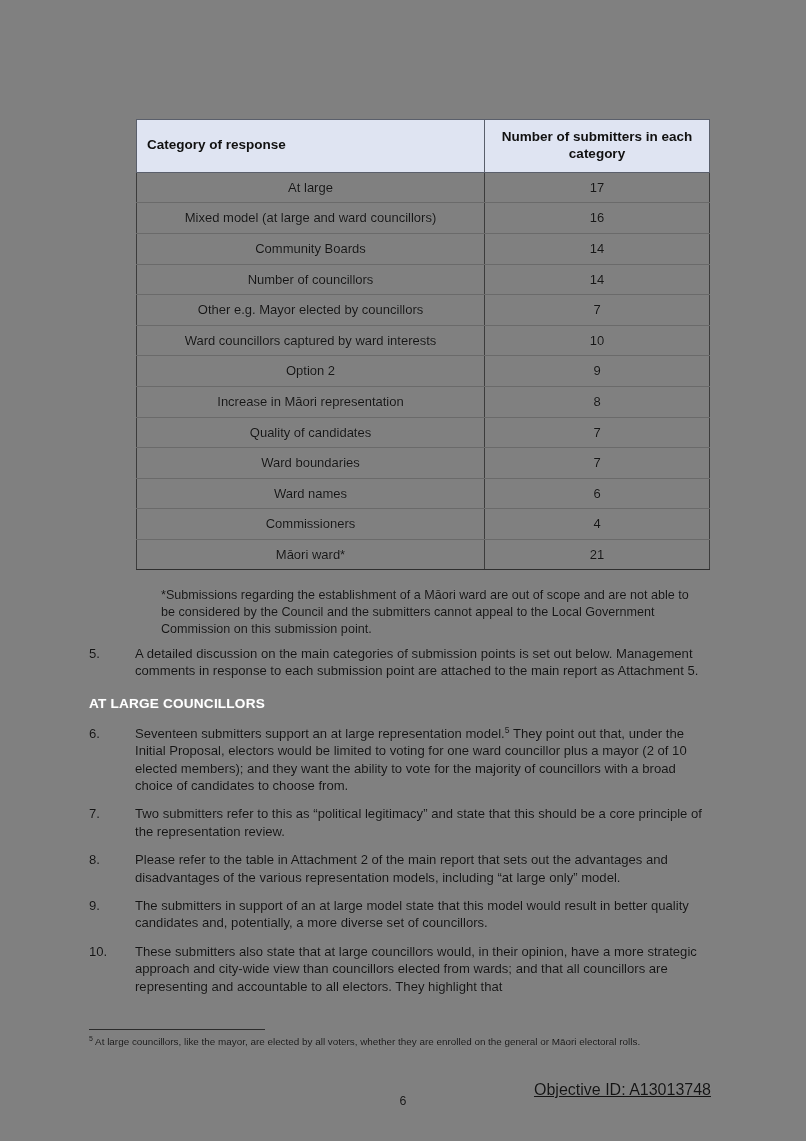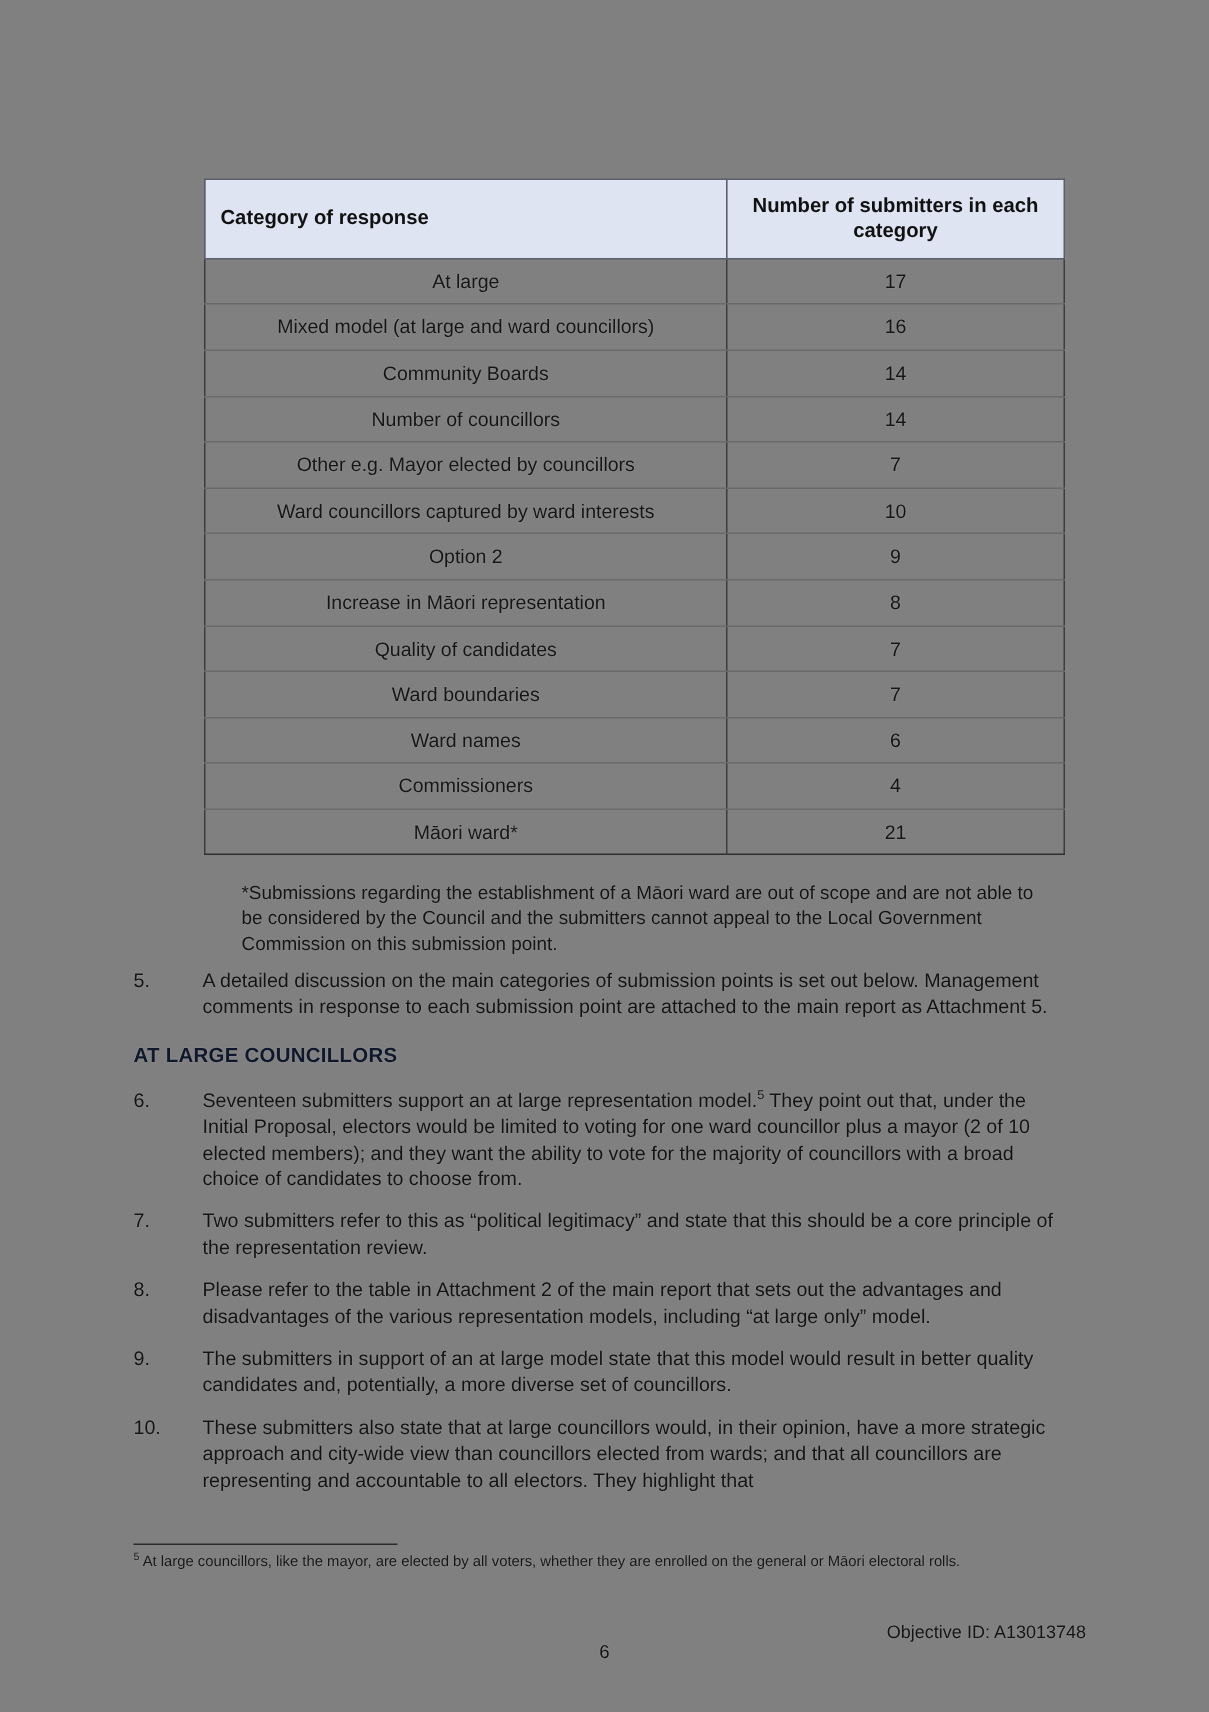--- a/index.html
+++ b/index.html
@@ -110,21 +110,21 @@
     font-size: 8.5px;
     vertical-align: super;
     line-height: 0;
   }
 
   .section-head {
     margin: 16px 0 14px 0;
     font-size: 13.6px;
     font-weight: bold;
     letter-spacing: 0.2px;
-    color: #0f172a;
+    color: #ffffff;
     text-shadow: 0 0 1px rgba(255,255,255,0.25);
   }
 
   
   .footnote-rule {
     position: absolute;
     left: 89px;
     top: 1029px;
     width: 176px;
     height: 0;
@@ -142,25 +142,26 @@
   }
   .page-footnote sup {
     font-size: 7px;
     vertical-align: super;
     line-height: 0;
   }
 
   
   .objective-id {
     position: absolute;
-    right: 82px;
+    right: 95px;
     top: 1081px;
-    font-size: 12px;
+    font-size: 16px;
     color: #141414;
     text-shadow: 0 0 1px rgba(255,255,255,0.2);
+    text-decoration: underline;
   }
   .page-number {
     position: absolute;
     left: 0;
     top: 1094px;
     width: 806px;
     text-align: center;
     font-size: 12.4px;
     color: #141414;
     text-shadow: 0 0 1px rgba(255,255,255,0.2);

